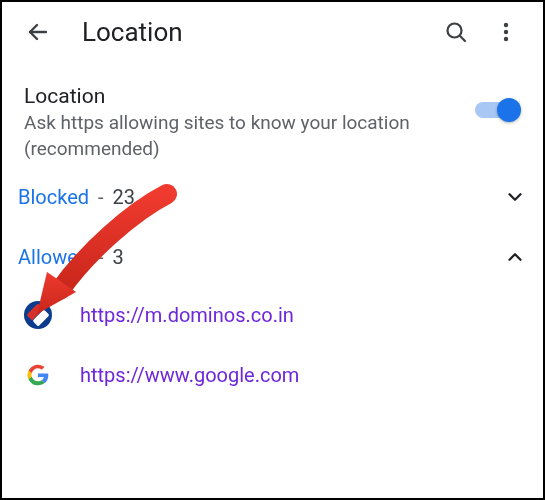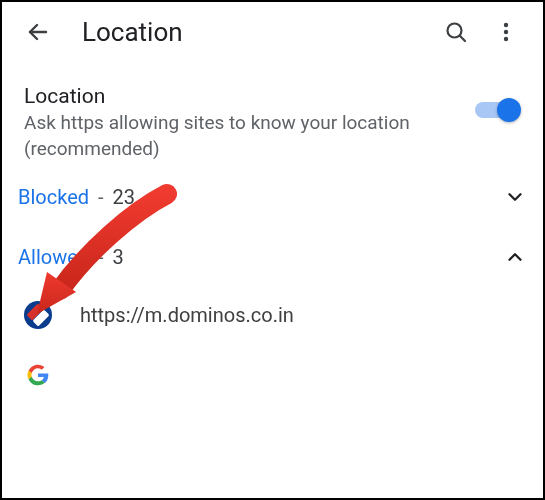--- a/index.html
+++ b/index.html
@@ -144,21 +144,21 @@
   }
   .dom-red { background: #d6302a; left: 7px; top: 3px; }
   .dom-white { background: #fff; left: 13px; top: 9px; }
   .google-icon {
     background: #fff;
     position: relative;
     font-family: Arial, sans-serif;
   }
   .site-url {
     font-size: 20px;
-    color: #404040;
+    color: #6d28d9;
   }
   .arrow-annotation {
     position: absolute;
     left: 30px;
     top: 180px;
     width: 160px;
     height: 140px;
     pointer-events: none;
     z-index: 10;
   }
@@ -238,20 +238,21 @@
 
 <div class="site-row">
   <div class="site-icon google-icon">
     <svg width="22" height="22" viewBox="0 0 48 48">
       <path fill="#EA4335" d="M24 9.5c3.9 0 6.6 1.7 8.1 3.1l5.9-5.8C34.4 3.4 29.7 1.5 24 1.5 14.8 1.5 6.9 7 3.5 15l6.9 5.4C12.1 14 17.5 9.5 24 9.5z"></path>
       <path fill="#4285F4" d="M46.5 24.5c0-1.6-.1-2.8-.4-4H24v8.1h12.7c-.3 2.1-1.6 5.3-4.7 7.4l7.2 5.6C43.7 37.6 46.5 31.6 46.5 24.5z"></path>
       <path fill="#FBBC05" d="M10.4 28.6c-.5-1.5-.8-3-.8-4.6s.3-3.1.8-4.6L3.5 14C1.9 17.1 1 20.5 1 24s.9 6.9 2.5 10l6.9-5.4z"></path>
       <path fill="#34A853" d="M24 46.5c6.1 0 11.2-2 14.9-5.4l-7.2-5.6c-1.9 1.3-4.5 2.3-7.7 2.3-6.5 0-11.9-4.5-13.6-10.2L3.5 33C6.9 41 14.8 46.5 24 46.5z"></path>
     </svg>
   </div>
+  <div class="site-url">https://www.google.com</div>
 </div>
 
 <svg class="arrow-annotation" viewBox="0 0 160 140">
   <defs>
     <linearGradient id="ag" x1="0" y1="0" x2="0" y2="1">
       <stop offset="0" stop-color="#ef3a2f"></stop>
       <stop offset="1" stop-color="#c9261b"></stop>
     </linearGradient>
   </defs>
   <path d="M 135 12 C 100 30 55 70 28 108" stroke="url(#ag)" stroke-width="20" fill="none" stroke-linecap="round"></path>

